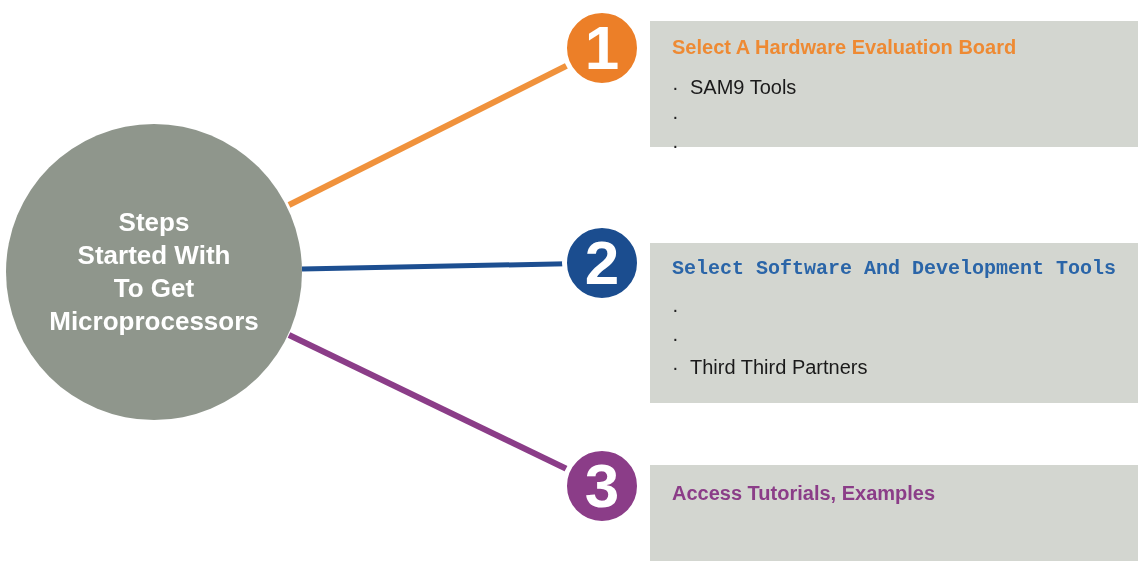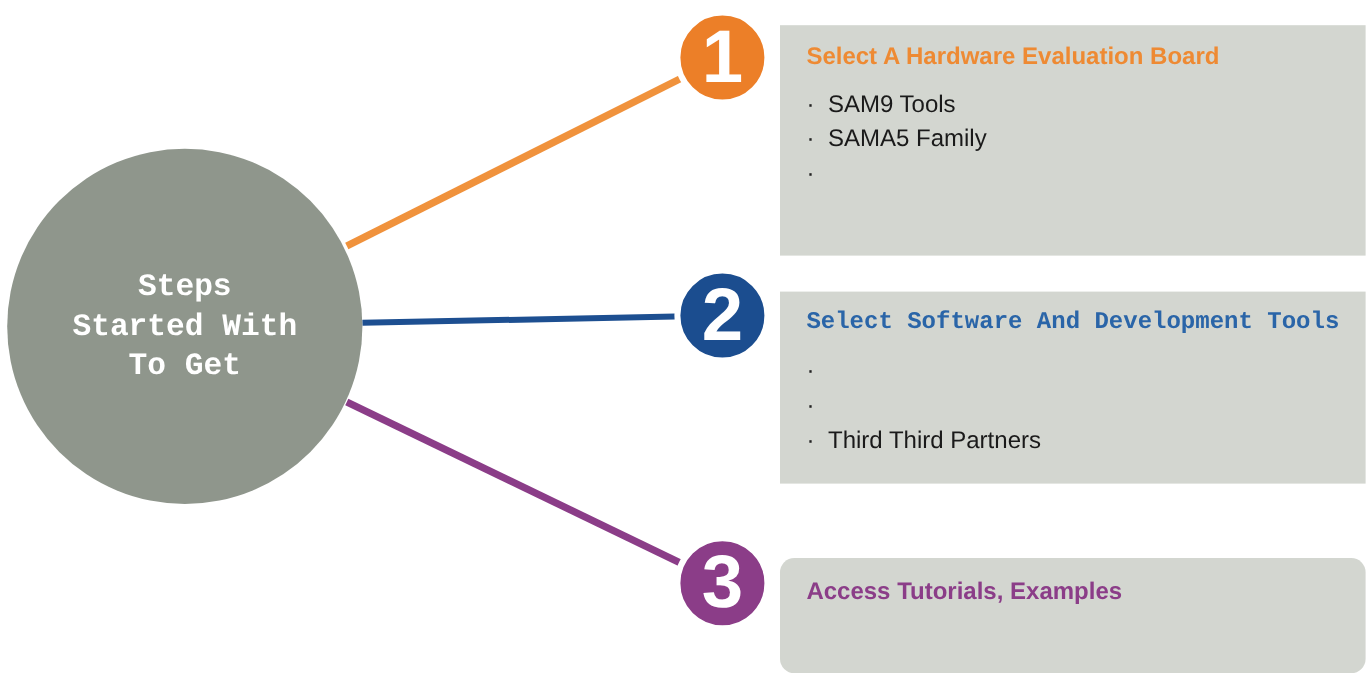--- a/index.html
+++ b/index.html
@@ -11,31 +11,31 @@
   .connectors{position:absolute;left:0;top:0;width:1140px;height:561px;}
 
   
   .hub{
     position:absolute;left:6px;top:124px;width:296px;height:296px;
     border-radius:50%;background:#8f968c;
     display:flex;align-items:center;justify-content:center;
   }
   .hub-text{
     text-align:center;color:#ffffff;font-weight:bold;
-    font-size:26px;line-height:33px;font-family:Liberation Mono, monospace;
+    font-size:26px;line-height:33px;
   }
 
   
   .panel{
     position:absolute;left:650px;width:488px;background:#d3d6d0;
     box-sizing:border-box;padding:13px 10px 0 22px;
   }
-  .panel-1{top:21px;height:192px;}
+  .panel-1{top:21px;height:126px;}
   .panel-2{top:243px;height:160px;}
-  .panel-3{top:465px;height:96px;padding-top:14px;border-radius:12px;}
+  .panel-3{top:465px;height:96px;padding-top:14px;}
   .panel h2{
     margin:0;font-size:20px;line-height:26px;font-weight:bold;
   }
   .panel-3 h2{line-height:28px;}
   .t-orange{color:#ee8a33;}
   .t-blue{color:#2a65a8;font-family:Liberation Mono, monospace;}
   .t-purple{color:#8b3d88;}
   .items{margin-top:13px;}
   .item{
     display:flex;font-size:20px;line-height:29px;color:#1a1a1a;
@@ -63,33 +63,33 @@
     <line x1="289" y1="205" x2="602" y2="48" stroke="#f0923c" stroke-width="6"></line>
     <line x1="302" y1="269" x2="602" y2="263" stroke="#1d4f91" stroke-width="5"></line>
     <line x1="289" y1="335" x2="602" y2="486" stroke="#8b3d88" stroke-width="6"></line>
   </svg>
 
   <div class="hub">
     <div class="hub-text">
       <div>Steps</div>
       <div>Started With</div>
       <div>To Get</div>
+      <div>Microprocessors</div>
     </div>
   </div>
 
   <section class="panel panel-1">
     <h2 class="t-orange">Select A Hardware Evaluation Board</h2>
     <div class="items">
       <div class="item">
         <span class="dot">·</span>
         <span>SAM9 Tools</span>
       </div>
       <div class="item">
         <span class="dot">·</span>
-        <span>SAMA5 Family</span>
       </div>
       <div class="item">
         <span class="dot">·</span>
       </div>
     </div>
   </section>
 
   <section class="panel panel-2">
     <h2 class="t-blue">Select Software And Development Tools</h2>
     <div class="items">

